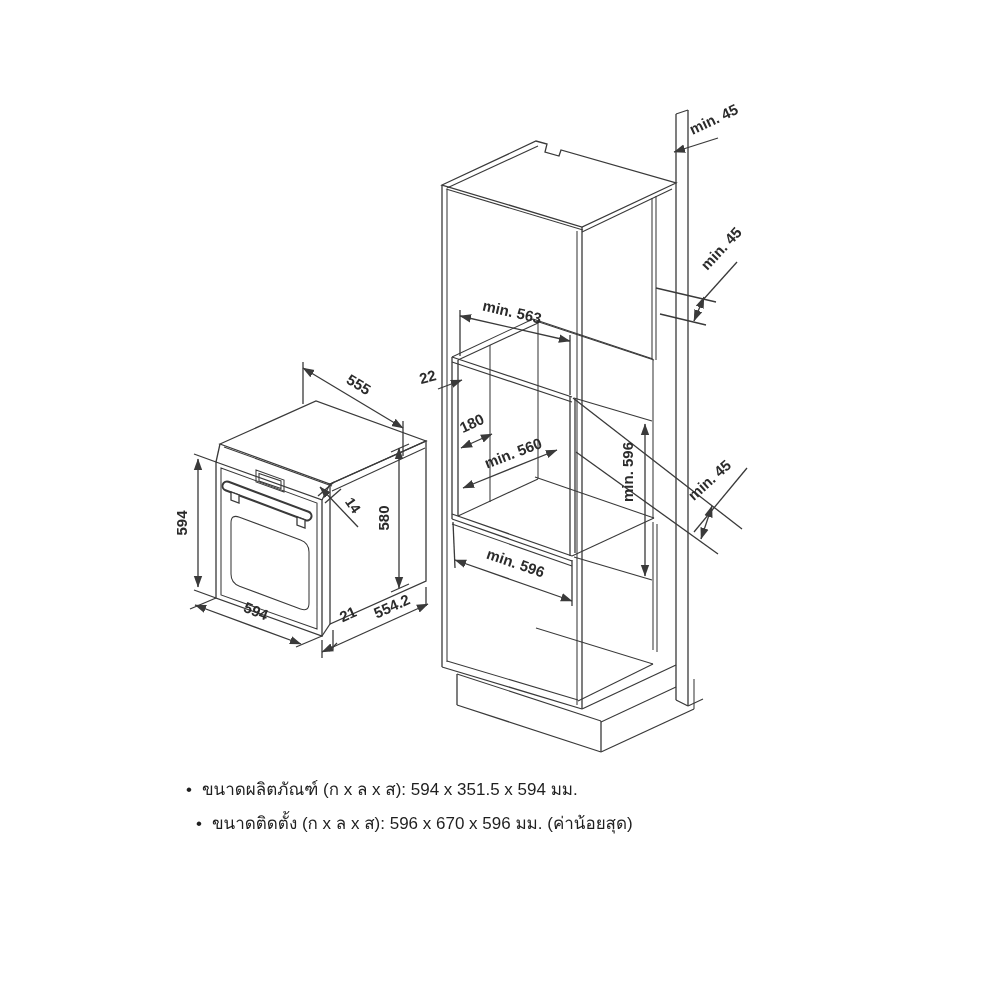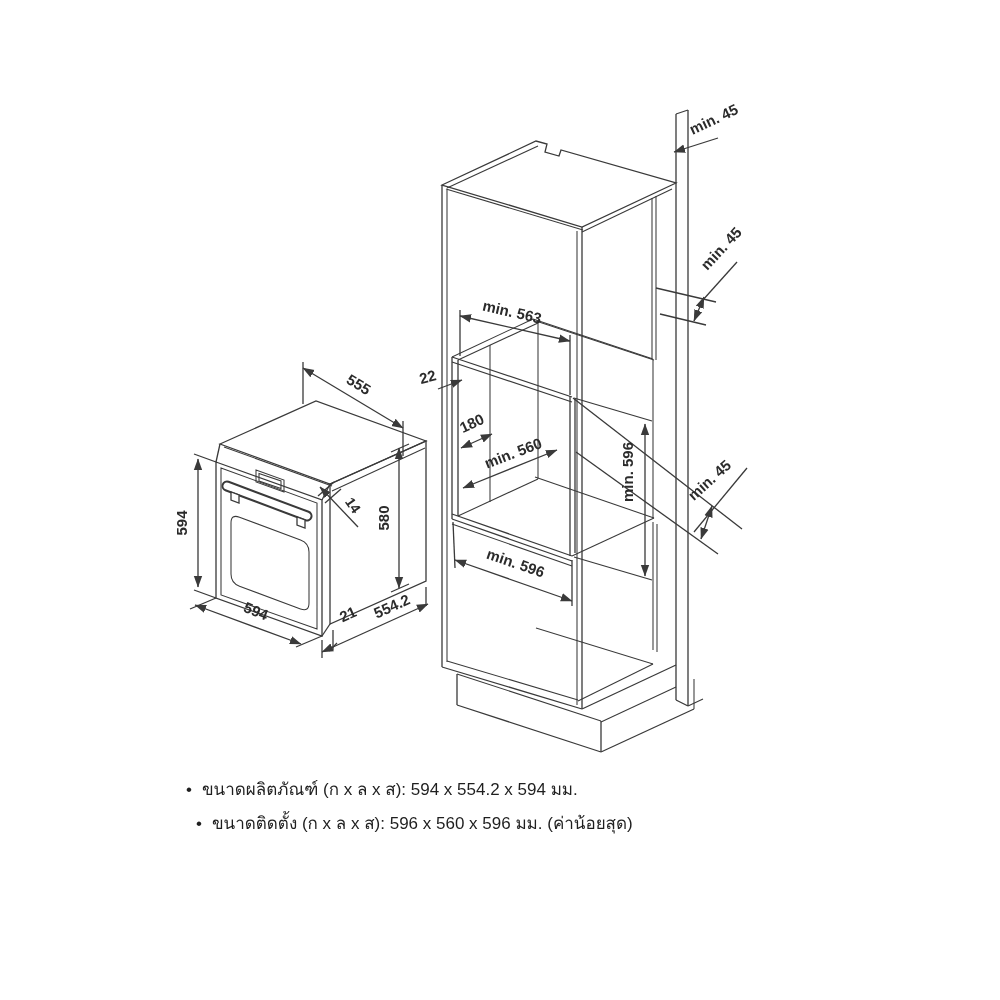--- a/index.html
+++ b/index.html
@@ -227,20 +227,20 @@
       <line x1="453" y1="522" x2="455" y2="568"></line>
       <line x1="572" y1="560" x2="572" y2="606"></line>
       <line x1="455" y1="560" x2="572" y2="601" marker-start="url(#ar)" marker-end="url(#ar)"></line>
     </g>
     <text transform="translate(514,568) rotate(19)">min. 596</text>
   </g>
 </svg>
 
 <div class="note-line" style="left:186px;top:779px;">
   <span class="note-bullet">•</span>
-  <span>ขนาดผลิตภัณฑ์ (ก x ล x ส): 594 x 554.2 x 594 มม.</span>
+  <span>ขนาดผลิตภัณฑ์ (ก x ล x ส): 594 x 351.5 x 594 มม.</span>
 </div>
 <div class="note-line" style="left:196px;top:813px;">
   <span class="note-bullet">•</span>
-  <span>ขนาดติดตั้ง (ก x ล x ส): 596 x 560 x 596 มม. (ค่าน้อยสุด)</span>
+  <span>ขนาดติดตั้ง (ก x ล x ส): 596 x 670 x 596 มม. (ค่าน้อยสุด)</span>
 </div>
 
 </div>
 
 </body></html>

